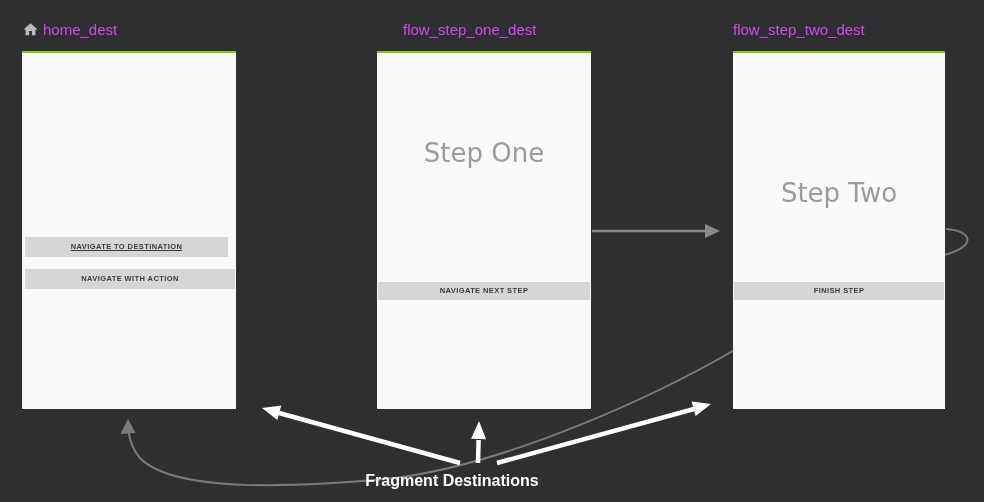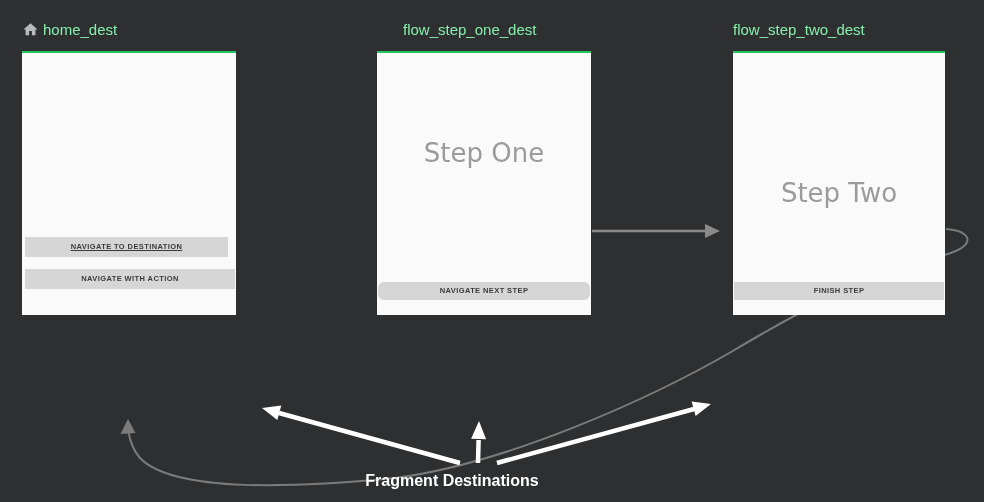--- a/index.html
+++ b/index.html
@@ -8,27 +8,27 @@
     background:#2d2f31;
     font-family:"Liberation Sans","DejaVu Sans",sans-serif;
   }
   svg.layer{position:absolute;left:0;top:0;width:984px;height:502px;}
   #edges{z-index:1;}
   #overlay{z-index:3;}
 
   .dest-header{
     position:absolute;top:21px;z-index:2;
     display:flex;align-items:flex-start;gap:4px;
-    color:#86efac;font-size:15px;line-height:18px;
+    color:#d946ef;font-size:15px;line-height:18px;
   }
   .home-ic{width:17px;height:17px;display:block;}
 
   .screen{
-    position:absolute;top:51px;height:264px;z-index:2;
-    background:#fafafa;border-top:2px solid #22c55e;box-sizing:border-box;
+    position:absolute;top:51px;height:358px;z-index:2;
+    background:#fafafa;border-top:2px solid #84cc16;box-sizing:border-box;
   }
   .screen-title{
     position:absolute;left:0;right:0;text-align:center;
     color:#9b9b9b;font-size:26px;line-height:30px;
     font-family:"DejaVu Sans","Liberation Sans",sans-serif;
   }
   .abtn{
     position:absolute;background:#d6d6d6;color:#3b3b3b;
     font-size:7.5px;font-weight:bold;letter-spacing:.4px;
     text-align:center;overflow:hidden;white-space:nowrap;
@@ -71,21 +71,21 @@
   <div class="screen" style="left:22px;width:214px;">
     <div class="abtn" style="left:3px;right:8px;top:184px;height:20px;line-height:20px;text-decoration:underline;">NAVIGATE TO DESTINATION</div>
     <div class="abtn" style="left:3px;right:1px;top:216px;height:20px;line-height:20px;">NAVIGATE WITH ACTION</div>
   </div>
 
   <div class="dest-header" style="left:375px;margin-left:28px;">
     <span>flow_step_one_dest</span>
   </div>
   <div class="screen" style="left:377px;width:214px;">
     <div class="screen-title" style="top:85px;">Step One</div>
-    <div class="abtn" style="left:1px;right:1px;top:229px;height:18px;line-height:18px;border-radius:6px;">NAVIGATE NEXT STEP</div>
+    <div class="abtn" style="left:1px;right:1px;top:229px;height:18px;line-height:18px;">NAVIGATE NEXT STEP</div>
   </div>
 
   <div class="dest-header" style="left:733px;">
     <span>flow_step_two_dest</span>
   </div>
   <div class="screen" style="left:733px;width:212px;">
     <div class="screen-title" style="top:85px;margin-top:40px;">Step Two</div>
     <div class="abtn" style="left:1px;right:1px;top:229px;height:18px;line-height:18px;">FINISH STEP</div>
   </div>
 

